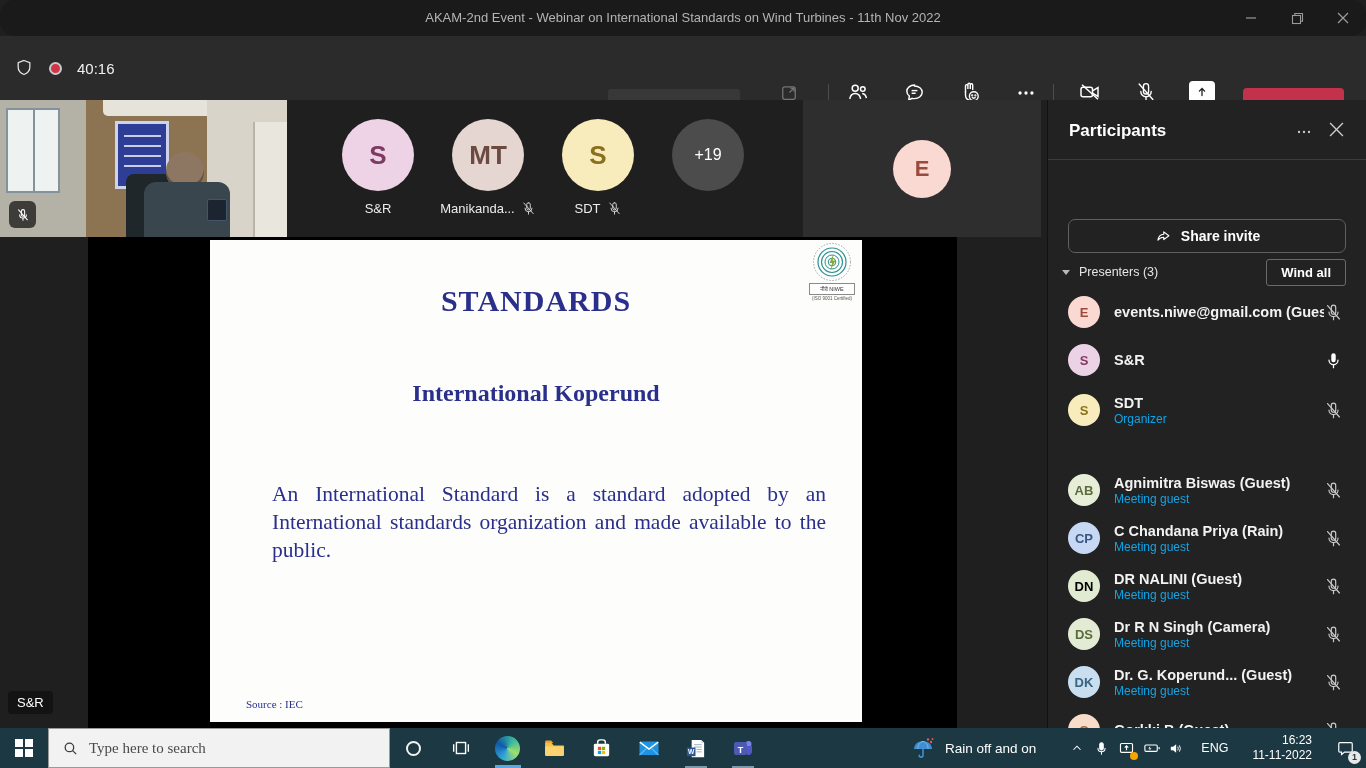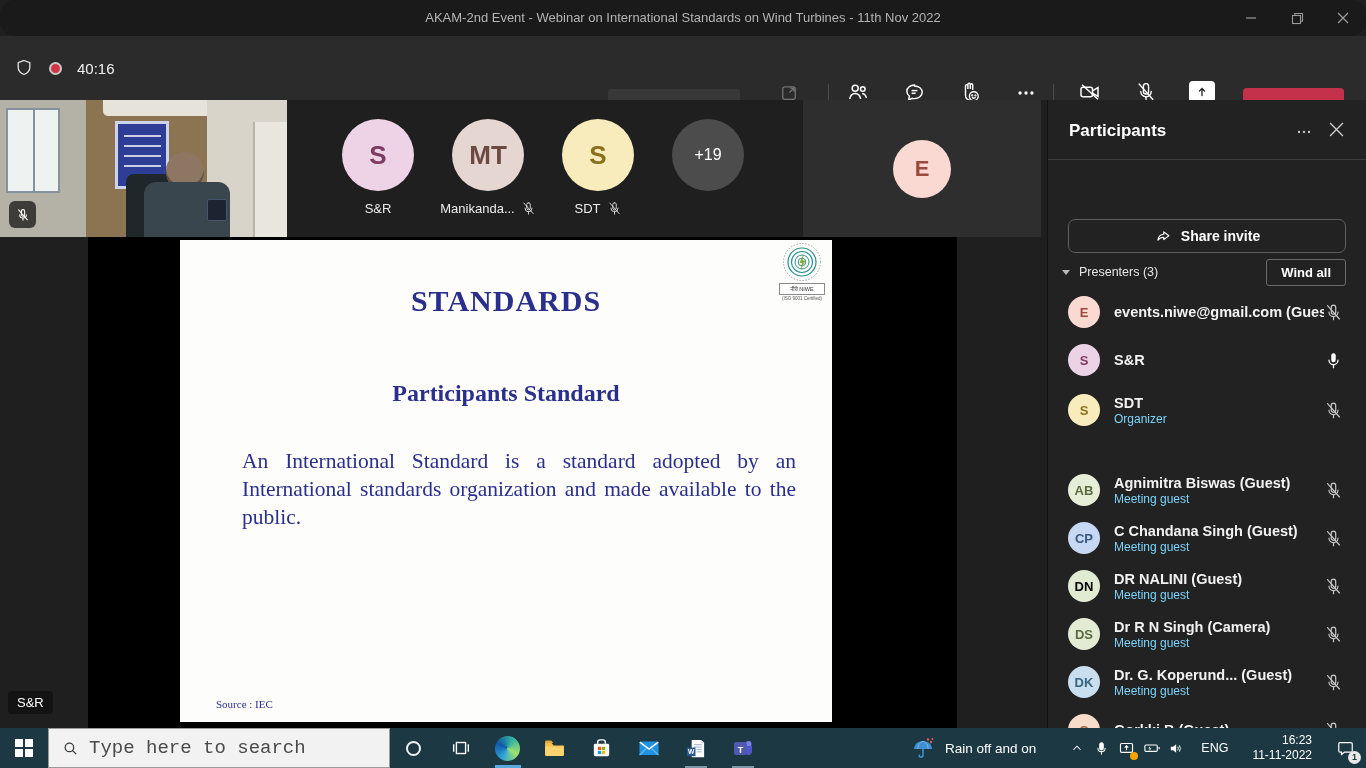--- a/index.html
+++ b/index.html
@@ -59,24 +59,24 @@
   .av-label { margin-top: 9px; height: 16px; display: flex; align-items: center; gap: 6px; color: #ececec; font-size: 13px; }
   .av-label .av-mic { color: #dcdcdc; }
   .av-label .av-mic svg { width: 15px; height: 15px; }
 
   
   .solo-tile { position: absolute; left: 803px; top: 0; width: 238px; height: 137px; background: #2e2e2e; display: flex; align-items: center; justify-content: center; }
   .solo-circle { width: 58px; height: 58px; border-radius: 50%; display: flex; align-items: center; justify-content: center; font-size: 22px; font-weight: 700; }
 
   
   .stage { position: absolute; left: 88px; top: 137px; width: 869px; height: 491px; background: #000; }
-  .slide { position: absolute; left: 92px; top: 3px; width: 652px; height: 482px; background: #fdfdfc; font-family: "Liberation Serif", serif; color: #2a2f8c; }
+  .slide { position: absolute; left: 122px; top: 3px; width: 652px; height: 482px; background: #fdfdfc; font-family: "Liberation Serif", serif; color: #2a2f8c; }
   .slide-title { position: absolute; left: 0; top: 44px; width: 100%; text-align: center; font-size: 30px; font-weight: 700; letter-spacing: 1px; }
   .slide-sub { position: absolute; left: 0; top: 140px; width: 100%; text-align: center; font-size: 24px; font-weight: 700; }
-  .slide-para { position: absolute; left: 62px; right: 36px; font-size: 21.5px; line-height: 28px; text-align: justify; }
+  .slide-para { position: absolute; left: 62px; right: 36px; font-size: 21.5px; line-height: 28px; text-align: justify; margin-top: 33px; }
   .slide-p1 { top: 207px; }
   .slide-p2 { top: 329px; }
   .slide-src { position: absolute; left: 36px; bottom: 12px; font-size: 11px; }
   .slide-logo { position: absolute; right: 3px; top: 2px; width: 54px; text-align: center; font-family: "Liberation Sans", sans-serif; }
   .logo-box { margin: 1px auto 0; width: 46px; border: 1px solid #8a8a8a; font-size: 5.5px; color: #333; padding: 1px 0; background: #fff; }
   .logo-cert { font-size: 4.5px; color: #555; margin-top: 1px; }
 
   .presenter-badge { position: absolute; left: 8px; top: 591px; background: #131313; color: #fff; font-size: 13px; padding: 4px 9px; border-radius: 4px; }
 
   
@@ -97,32 +97,32 @@
   .sec-label { color: #e6e6e6; font-size: 12.5px; }
   .muteall-btn { margin-left: auto; background: transparent; border: 1px solid #6a6a6a; border-radius: 3px; color: #fff; font-size: 13px; font-weight: 700; font-family: inherit; padding: 5px 14px; }
   .rows { position: absolute; left: 0; right: 0; }
   .rows.presenters { top: 188px; }
   .rows.attendees { top: 366px; }
   .p-row { height: 48px; display: flex; align-items: center; padding-left: 20px; }
   .p-row.tall { height: 52px; }
   .p-avatar { width: 32px; height: 32px; border-radius: 50%; display: flex; align-items: center; justify-content: center; font-size: 13px; font-weight: 700; flex: 0 0 32px; }
   .p-text { flex: 1; margin-left: 14px; overflow: hidden; }
   .p-name { color: #f2f2f2; font-size: 14.5px; font-weight: 600; white-space: nowrap; overflow: hidden; }
-  .p-sub { color: #7dd3fc; font-size: 12px; margin-top: 1px; }
+  .p-sub { color: #0ea5e9; font-size: 12px; margin-top: 1px; }
   .p-mic { width: 20px; margin-right: 22px; color: #c9c9c9; }
   .p-mic svg { width: 19px; height: 19px; }
   .p-mic.live { color: #ffffff; }
 
   
   .taskbar { position: absolute; left: 0; top: 728px; width: 1366px; height: 40px; background: #1c3842; display: flex; align-items: center; color: #fff; }
   .tb-start { width: 48px; height: 40px; display: flex; align-items: center; justify-content: center; }
   .win-logo { display: grid; grid-template-columns: 8px 8px; grid-template-rows: 8px 8px; gap: 1.5px; }
   .win-logo i { background: #fff; }
   .tb-search { width: 342px; height: 40px; background: #f2f2f2; border: 1px solid #9a9a9a; display: flex; align-items: center; padding-left: 13px; gap: 10px; color: #4a4a4a; font-size: 13.5px; }
-  .tb-search input { border: none; outline: none; background: transparent; font-size: 19px; color: #333; width: 250px; font-family: Liberation Mono, monospace; }
+  .tb-search input { border: none; outline: none; background: transparent; font-size: 15px; color: #333; width: 250px; font-family: Liberation Serif, serif; }
   .tb-search input::placeholder { color: #4a4a4a; }
   .tb-btn { width: 47px; height: 40px; display: flex; align-items: center; justify-content: center; position: relative; }
   .tb-btn .app-underline { position: absolute; bottom: 0; left: 50%; transform: translateX(-50%); width: 26px; height: 3px; background: #5ba7e0; }
   .tb-btn .app-underline.dim { background: #7d9aaa; height: 2.5px; width: 22px; }
   .cortana-ring { width: 15px; height: 15px; border: 2px solid #f2f2f2; border-radius: 50%; }
   .edge-circle { width: 25px; height: 25px; border-radius: 50%; background: conic-gradient(from 210deg, #2ea3d8, #1059a8, #37b5a0, #9fe06c, #2ea3d8); }
   .tb-right { margin-left: auto; display: flex; align-items: center; height: 40px; }
   .tb-weather { display: flex; align-items: center; gap: 9px; font-size: 13.5px; padding-right: 28px; }
   .tray-ic { width: 25px; display: flex; justify-content: center; position: relative; color: #fff; }
   .orange-dot { position: absolute; right: 1px; bottom: -3px; width: 8px; height: 8px; border-radius: 50%; background: #f7a400; }
@@ -340,21 +340,21 @@
       </div>
     </div>
 
   <div class="solo-tile">
     <div class="solo-circle" style="background: rgb(251, 217, 211); color: rgb(156, 74, 62);">E</div>
   </div>
 
   <div class="stage">
     <div class="slide">
       <div class="slide-title">STANDARDS</div>
-      <div class="slide-sub">Participants Standard</div>
+      <div class="slide-sub">International Koperund</div>
       <div class="slide-para slide-p1">An International Standard is a standard adopted by an International standards organization and made available to the public.</div>
       <div class="slide-src">Source : IEC</div>
       <div class="slide-logo">
         <svg width="40" height="40" viewBox="0 0 40 40" style="margin:0 auto">
           <circle cx="20" cy="20" r="18.5" fill="none" stroke="#9aa6a6" stroke-width="1" stroke-dasharray="1.5 1.5"></circle>
           <circle cx="20" cy="20" r="14" fill="none" stroke="#2a9090" stroke-width="1.2"></circle>
           <circle cx="20" cy="20" r="10.5" fill="none" stroke="#2a9090" stroke-width="1.1"></circle>
           <circle cx="20" cy="20" r="7" fill="none" stroke="#2a9090" stroke-width="1"></circle>
           <circle cx="20" cy="20" r="3.8" fill="none" stroke="#2a9090" stroke-width="1"></circle>
           <path d="M21.5 12l-4 9h2.6l-1.6 7 5-9.5h-2.8z" fill="#8aa832"></path>
@@ -456,21 +456,21 @@
               <rect x="9.2" y="2.8" width="5.6" height="11.4" rx="2.8"></rect>
               <path d="M6.3 11.5a5.7 5.7 0 0 0 11.4 0"></path>
               <path d="M12 17.2V21"></path>
               <path d="M4.5 3.2l15 17"></path>
             </svg>
           </div>
         </div>
         <div class="p-row">
           <div class="p-avatar" style="background: rgb(198, 216, 243); color: rgb(58, 86, 128);">CP</div>
           <div class="p-text">
-            <div class="p-name">C Chandana Singh (Guest)</div>
+            <div class="p-name">C Chandana Priya (Rain)</div>
             <div class="p-sub">Meeting guest</div>
           </div>
           <div class="p-mic">
             <svg viewBox="0 0 24 24" fill="none" stroke="currentColor" stroke-width="1.5" stroke-linecap="round">
               <rect x="9.2" y="2.8" width="5.6" height="11.4" rx="2.8"></rect>
               <path d="M6.3 11.5a5.7 5.7 0 0 0 11.4 0"></path>
               <path d="M12 17.2V21"></path>
               <path d="M4.5 3.2l15 17"></path>
             </svg>
           </div>

